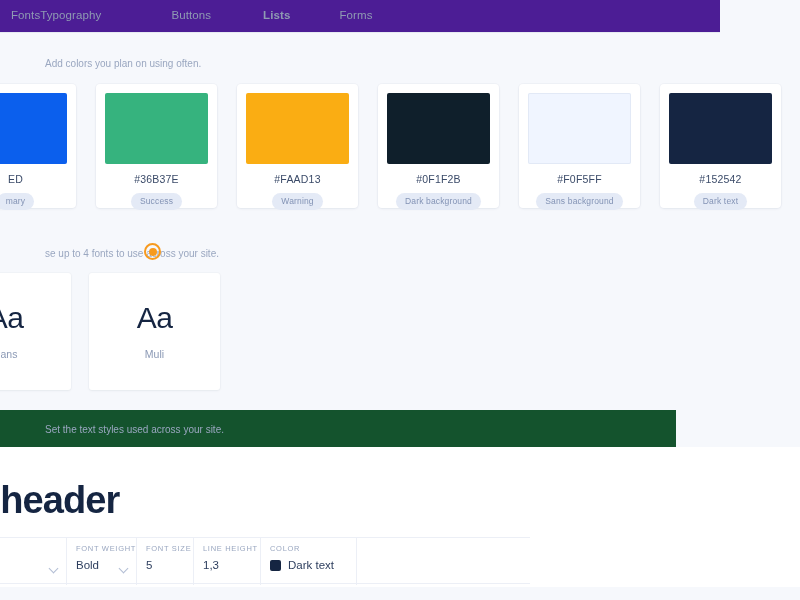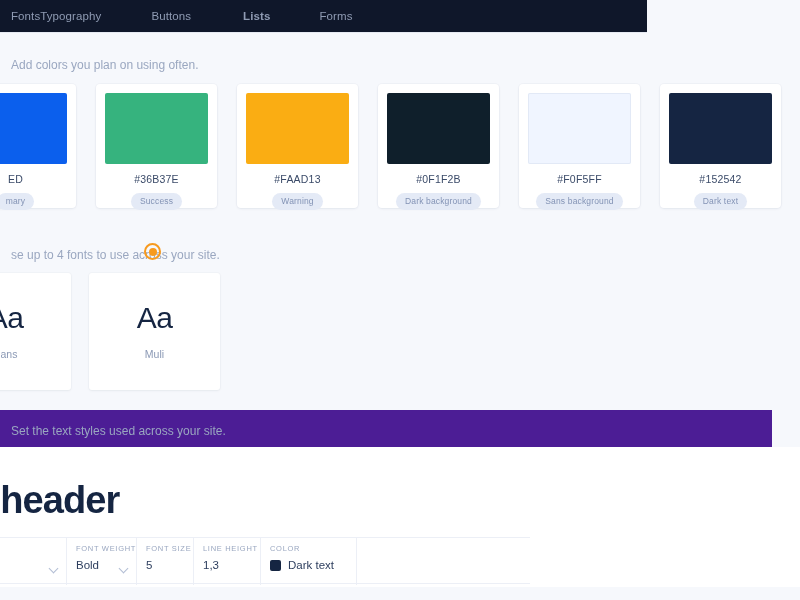--- a/index.html
+++ b/index.html
@@ -23,58 +23,59 @@
     width: 800px;
     height: 600px;
     overflow: hidden;
   }
 
   
   .tabbar {
     position: absolute;
     top: 0;
     left: 0;
-    width: 647px;
+    width: 720px;
     height: 33px;
-    background: #0f172a;
+    background: #4c1d95;
     border-bottom: 1px solid #e6eaf2;
     display: flex;
-    align-items: center;
+    align-items: flex-end;
   }
 
   .tab {
     font-size: 11.5px;
     color: #8f9bb3;
     letter-spacing: 0.1px;
     cursor: pointer;
     white-space: nowrap;
     line-height: 33px;
     height: 33px;
   }
   .tab:nth-child(1) { margin-left: 11px; }
   .tab:nth-child(2) { }
-  .tab:nth-child(3) { margin-left: 50px; }
+  .tab:nth-child(3) { margin-left: 70px; }
   .tab:nth-child(4) { margin-left: 52px; font-weight: bold; }
   .tab:nth-child(5) { margin-left: 49px; }
 
   
   .colors-section {
     position: absolute;
     top: 34px;
     left: 0;
     width: 800px;
     height: 196px;
     background: #f6f8fc;
   }
 
   .section-desc {
     position: absolute;
-    font-size: 12px;
+    font-size: 10px;
     color: #9aa7c0;
     white-space: nowrap;
+    margin-left: 34px;
   }
 
   .colors-desc { top: 24px; left: 11px; }
 
   .color-row {
     position: absolute;
     top: 50px;
     left: -45px;
     display: flex;
     gap: 20px;
@@ -159,23 +160,23 @@
     margin-top: 15px;
     font-size: 10.5px;
     color: #8b99b5;
   }
 
   
   .textstyles-section {
     position: absolute;
     top: 410px;
     left: 0;
-    width: 772px;
+    width: 676px;
     height: 37px;
-    background: #4c1d95;
+    background: #14532d;
   }
   .textstyles-desc { top: 14px; left: 11px; }
 
   .white-panel {
     position: absolute;
     top: 447px;
     left: 0;
     width: 800px;
     height: 140px;
     background: #ffffff;

